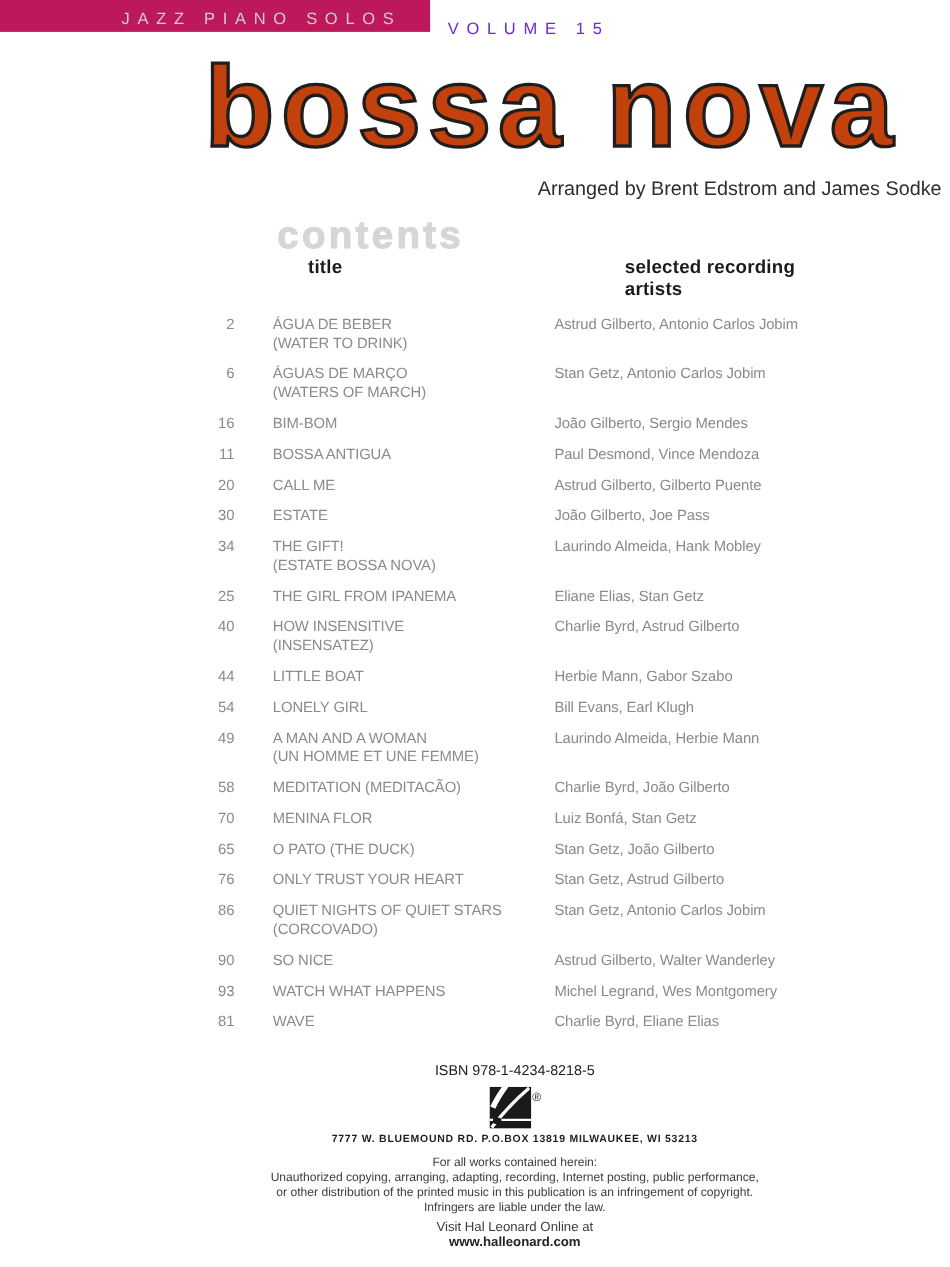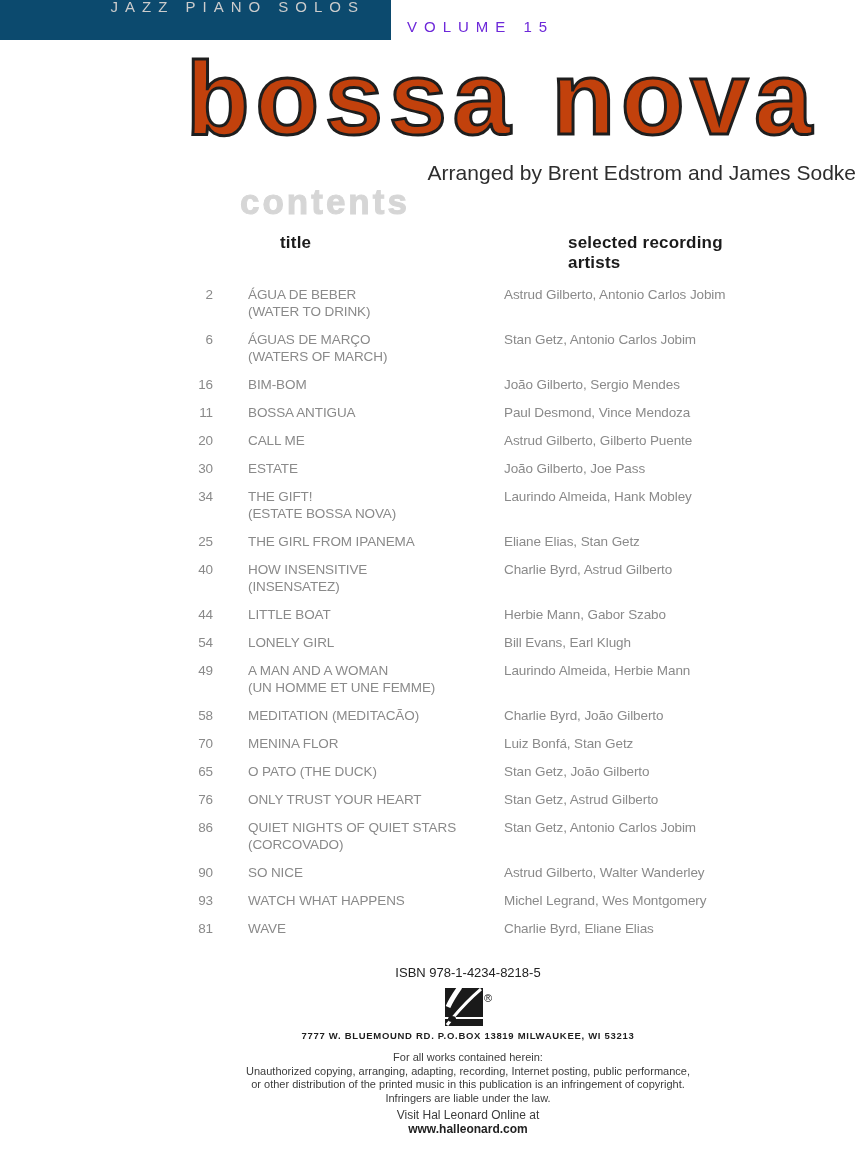--- a/index.html
+++ b/index.html
@@ -8,49 +8,49 @@
     width:864px;height:1152px;
     background:#ffffff;
     margin:0 auto;
     overflow:hidden;
     font-family:"Liberation Sans",sans-serif;
     color:#1c1c1c;
   }
 
   
   .series-bar{
-    position:absolute;left:0;top:0;width:391px;height:40px;
-    background:#0c4a6e;
+    position:absolute;left:0;top:0;width:391px;height:29px;
+    background:#be185d;
     display:flex;align-items:flex-end;justify-content:flex-end;
-    padding:0 26px 25px 0;box-sizing:border-box;
+    padding:0 26px 3px 0;box-sizing:border-box;
   }
   .series-bar .series-text{
     color:#cccccc;font-size:15px;letter-spacing:7px;white-space:nowrap;
   }
   .volume-text{
     position:absolute;left:407px;top:18px;
     color:#6d28d9;font-size:15px;letter-spacing:7px;white-space:nowrap;
   }
 
   
   .book-title{
     position:absolute;left:186px;top:44px;margin:0;
     font-size:104px;line-height:1.04;font-weight:bold;
     letter-spacing:6px;color:#c2410c;
     -webkit-text-stroke:3px #1e1e1e;
     white-space:nowrap;
   }
   .arranger{
     position:absolute;right:8px;top:161px;
-    font-size:21px;color:#2e2e2e;white-space:nowrap;
+    font-size:18px;color:#2e2e2e;white-space:nowrap;
   }
 
   
   .contents-heading{
-    position:absolute;left:240px;top:182px;margin:0;
+    position:absolute;left:240px;top:182px;margin:12px;
     font-size:35px;font-weight:bold;letter-spacing:3px;
     color:#d6d6d6;-webkit-text-stroke:1px #d6d6d6;
   }
 
   
   .toc{position:absolute;left:142px;top:233px;width:610px;}
   .toc-head,.toc-row{display:grid;grid-template-columns:71px 291px 1fr;}
   .toc-head{margin-bottom:13px;gap:32px;}
   .toc-head .h-title,.toc-head .h-artists{
     font-size:17px;font-weight:bold;color:#1b1b1b;letter-spacing:0.2px;

